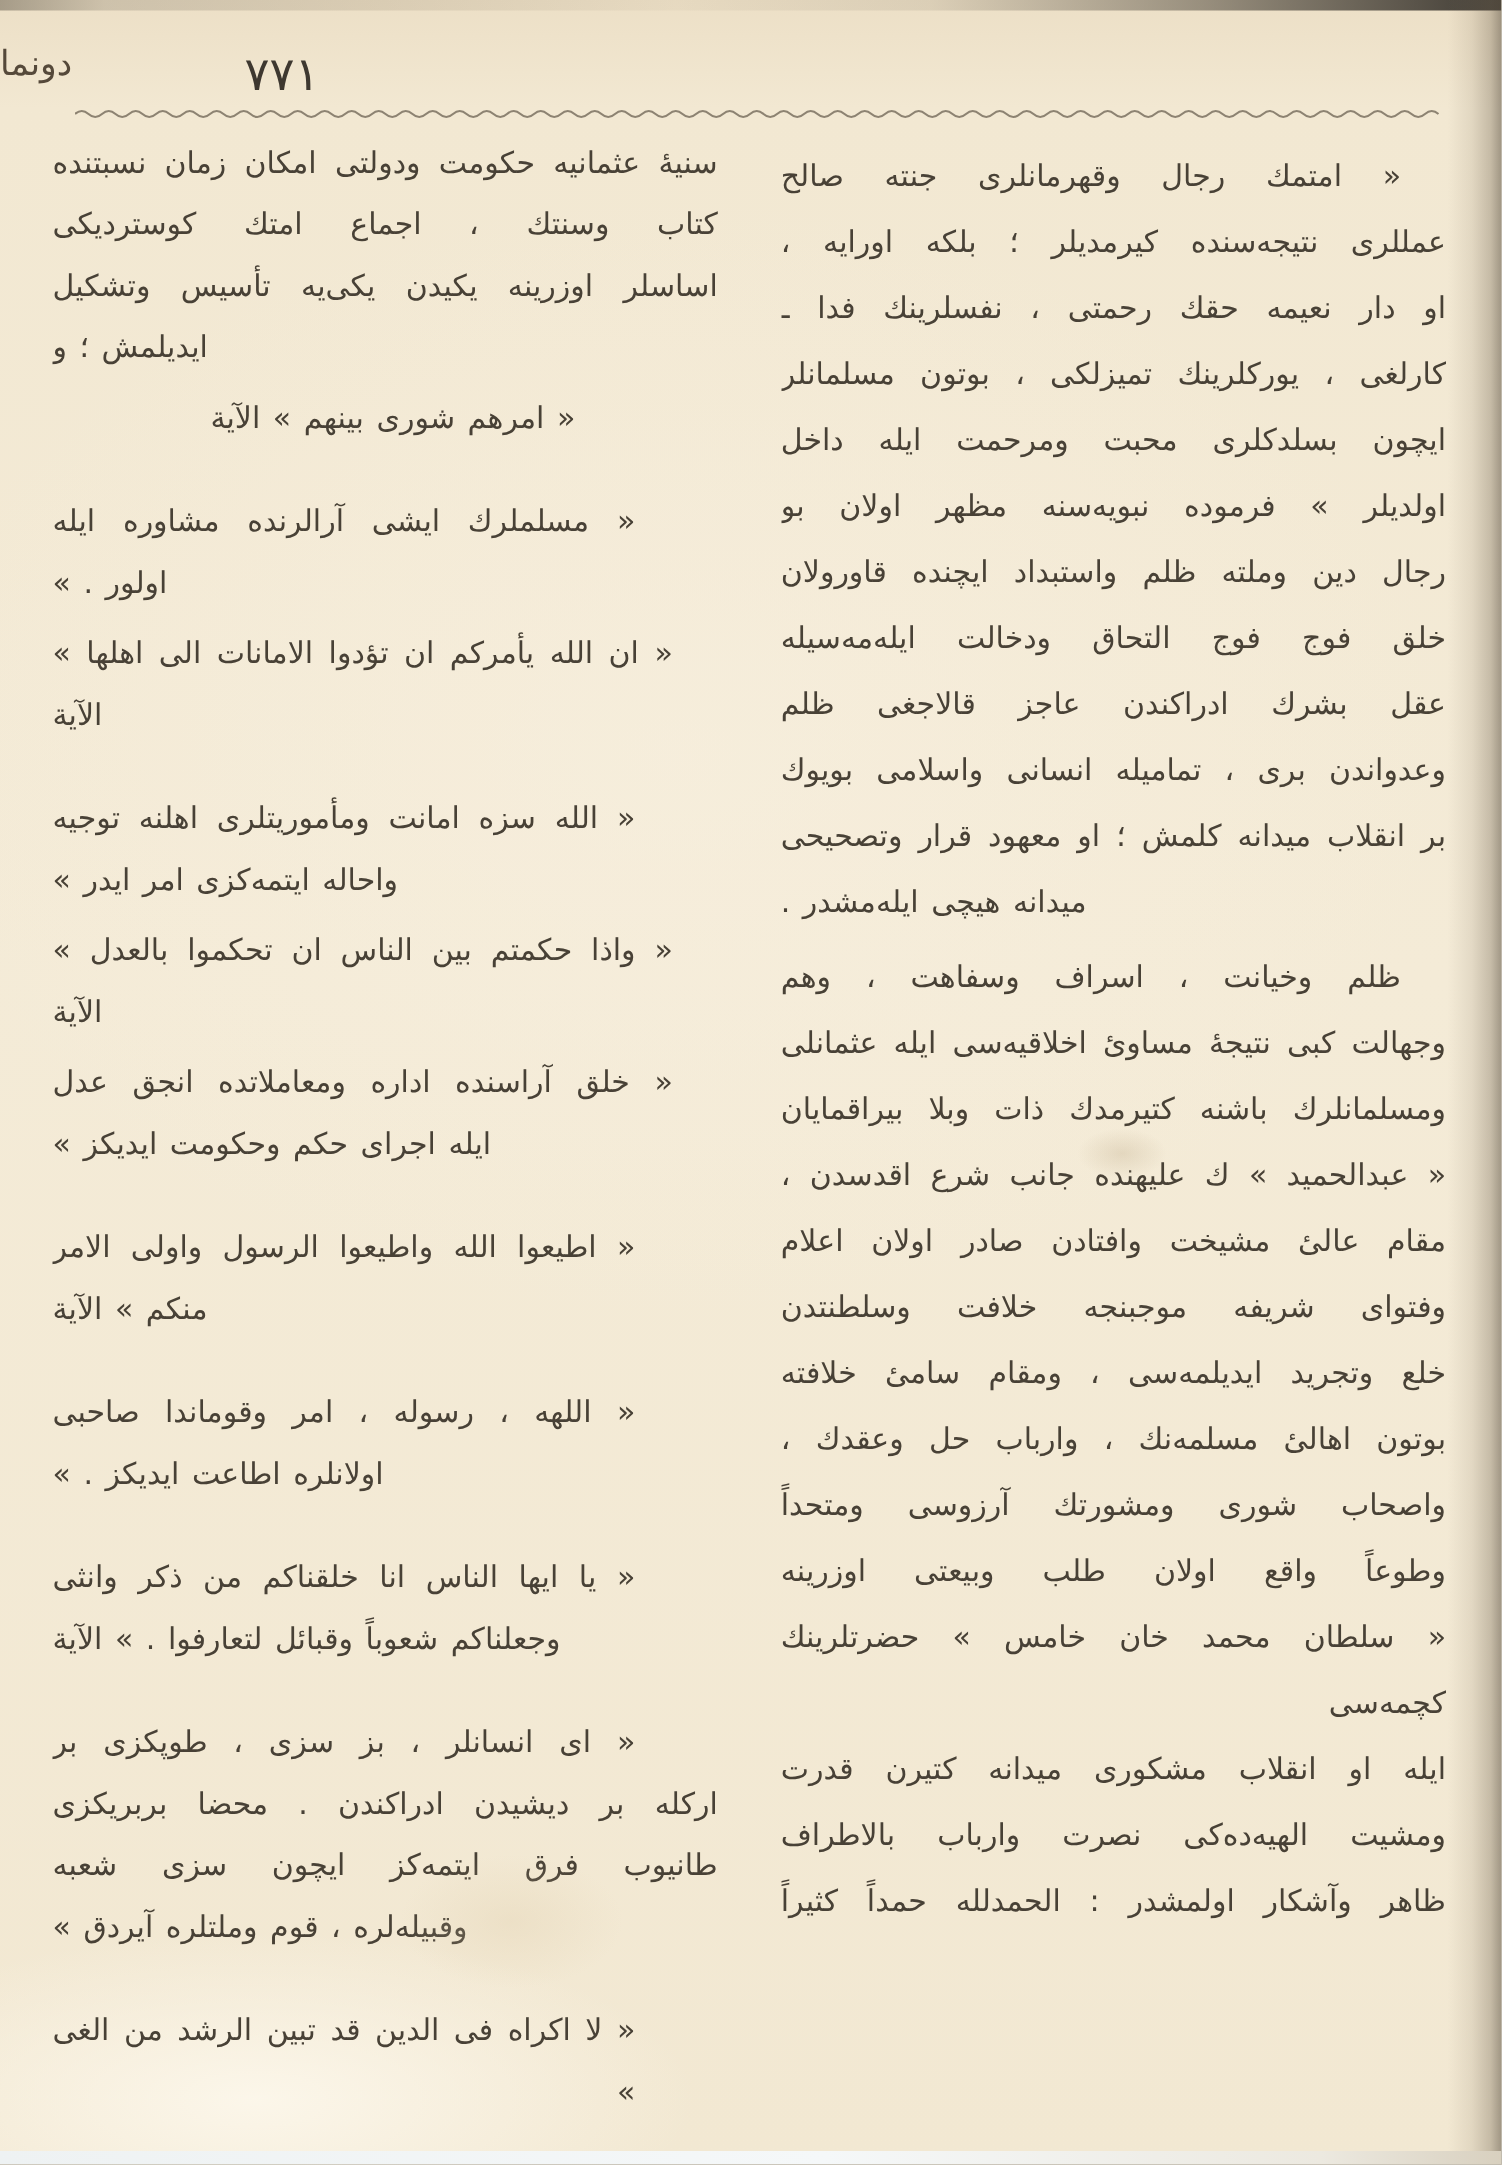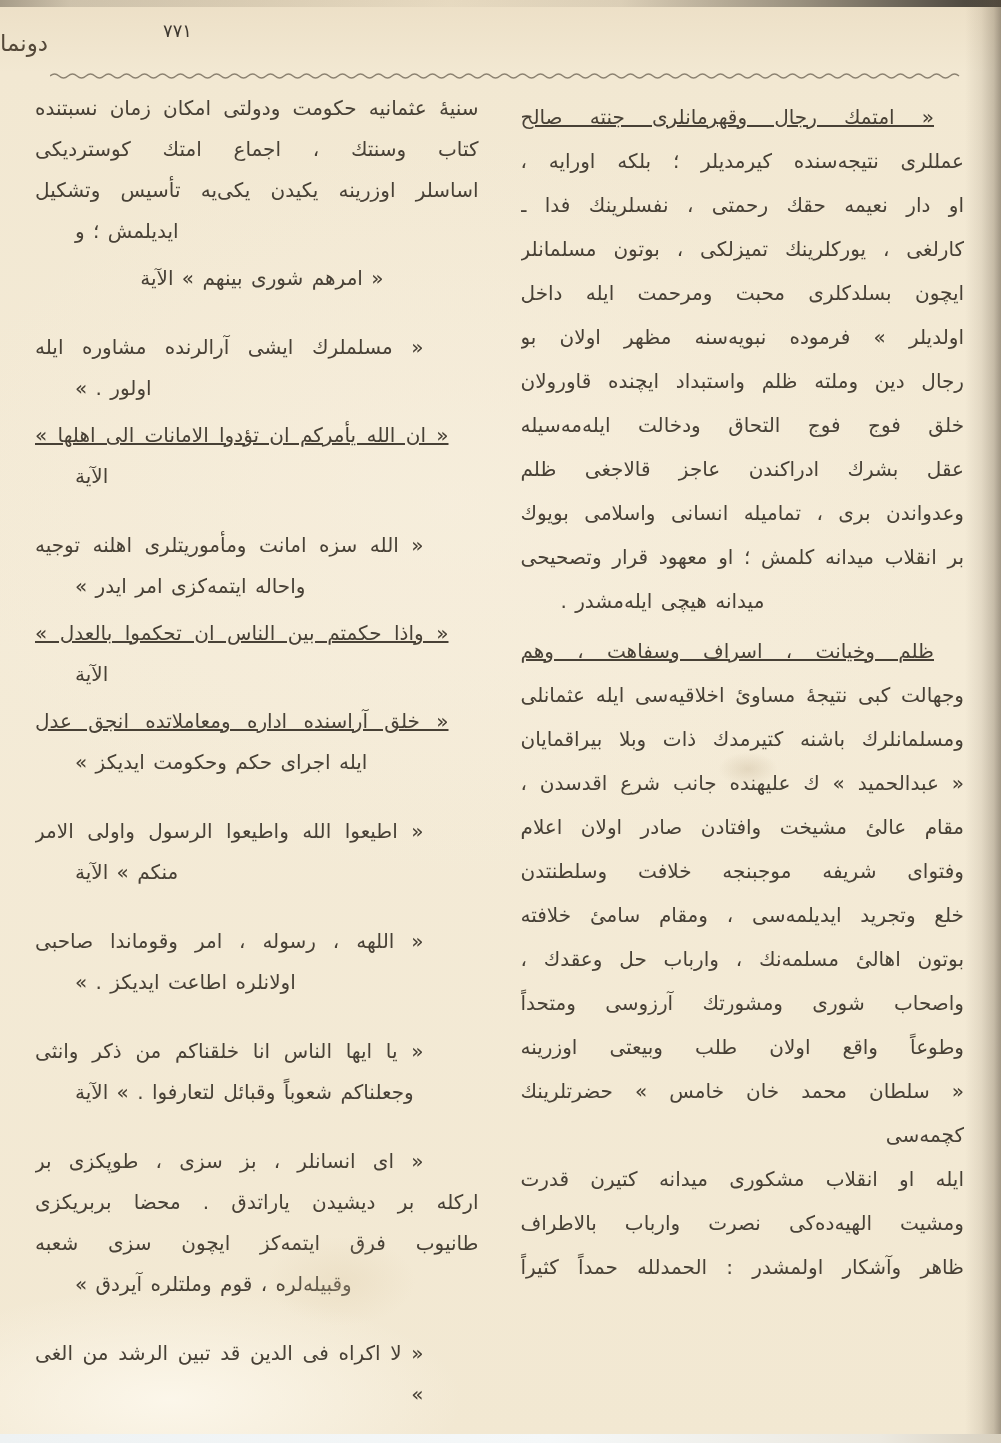--- a/index.html
+++ b/index.html
@@ -37,22 +37,22 @@
   .smudge{
     position:absolute;border-radius:50%;
     background:radial-gradient(ellipse, rgba(196,178,146,.35), rgba(196,178,146,0) 70%);
   }
   .sm1{left:718px;top:752px;width:60px;height:34px;}
   .sm2{left:266px;top:1236px;width:150px;height:90px;background:radial-gradient(ellipse, rgba(222,204,170,.30), rgba(222,204,170,0) 70%);}
 
   
   .header{position:absolute;top:12px;left:0;right:0;height:62px;color:#473f34;}
   .page-num{
-    position:absolute;left:163px;top:8px;
-    font-size:18px;letter-spacing:3px;color:#3e3830;
+    position:absolute;left:163px;top:20px;
+    font-size:31px;letter-spacing:3px;color:#3e3830;
   }
   .running-title{
     position:absolute;left:0;right:0;top:18px;
     font-size:23px;color:#55493a;
   }
   .wavy{position:absolute;top:70px;left:50px;}
 
   
   .columns{
     position:absolute;top:88px;left:35px;right:37px;bottom:20px;
@@ -64,24 +64,24 @@
     direction:rtl;
     text-align:justify;
     text-align-last:justify;
     font-size:20px;
     color:#484136;
     word-spacing:2px;
   }
   .col-right .line{line-height:44px;}
   .col-left  .line{line-height:41px;}
   .gap{margin-top:6px;}
-  .ps{padding-right:30px;text-decoration:underline;}
+  .ps{padding-right:30px;}
   .qs{padding-right:55px;margin-top:28px;}
   .qs-c{padding-right:95px;text-align-last:right;}
-  .end{text-align-last:left;margin-left:40px;}
+  .end{text-align-last:left;}
   .center{text-align-last:center;}
 </style>
 </head>
 <body>
 
 <div class="page">
 
   <div class="header">
     <span class="page-num">٧٧١</span>
     <span class="running-title">دونما</span>
@@ -138,21 +138,21 @@
         <div class="line end">الآية</div>
         <div class="line ps gap">« خلق آراسنده اداره ومعاملاتده انجق عدل</div>
         <div class="line end">ايله اجراى حكم وحكومت ايديكز »</div>
         <div class="line qs gap">« اطيعوا الله واطيعوا الرسول واولى الامر</div>
         <div class="line end">منكم » الآية</div>
         <div class="line qs gap">« اللهه ، رسوله ، امر وقوماندا صاحبى</div>
         <div class="line end">اولانلره اطاعت ايديكز . »</div>
         <div class="line qs gap">« يا ايها الناس انا خلقناكم من ذكر وانثى</div>
         <div class="line end">وجعلناكم شعوباً وقبائل لتعارفوا . » الآية</div>
         <div class="line qs gap">« اى انسانلر ، بز سزى ، طوپكزى بر</div>
-        <div class="line">اركله بر ديشيدن ياراتدق . محضا بربريكزى</div>
+        <div class="line">اركله بر ديشيدن ادراكندن . محضا بربريكزى</div>
         <div class="line">طانيوب فرق ايتمه‌كز ايچون سزى شعبه</div>
         <div class="line end">وقبيله‌لره ، قوم وملتلره آيردق »</div>
         <div class="line qs gap">« لا اكراه فى الدين قد تبين الرشد من الغى »</div>
         <div class="line end">الآية</div>
         <div class="line qs gap">« دينده جبر واكراه يوقدر . دوغرى</div>
         <div class="line end">اكريدن فرق اولدى . »</div>
       </div>
   </div>
 
   <div class="smudge sm1"></div>

